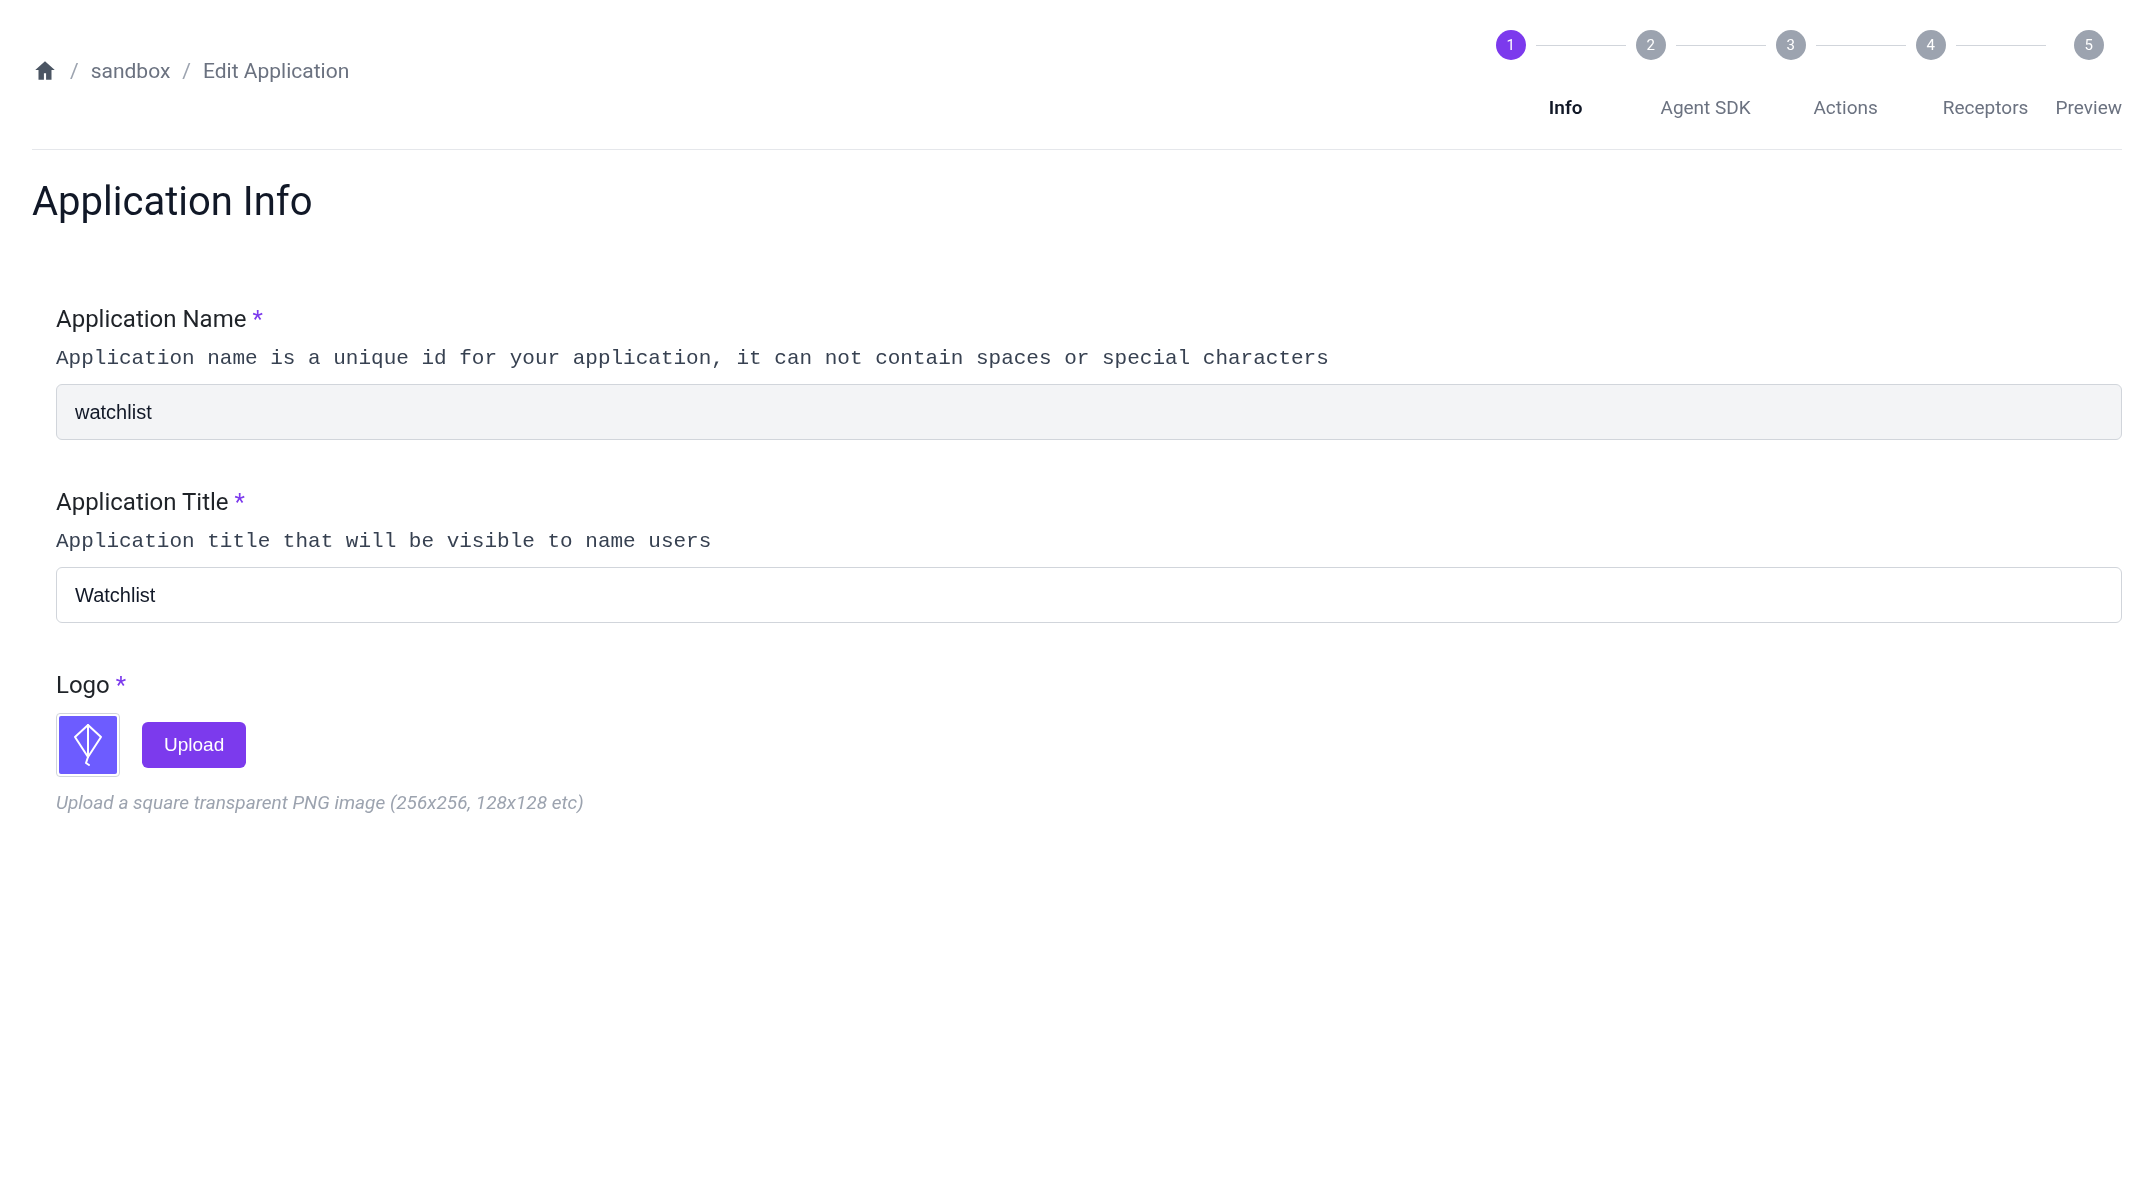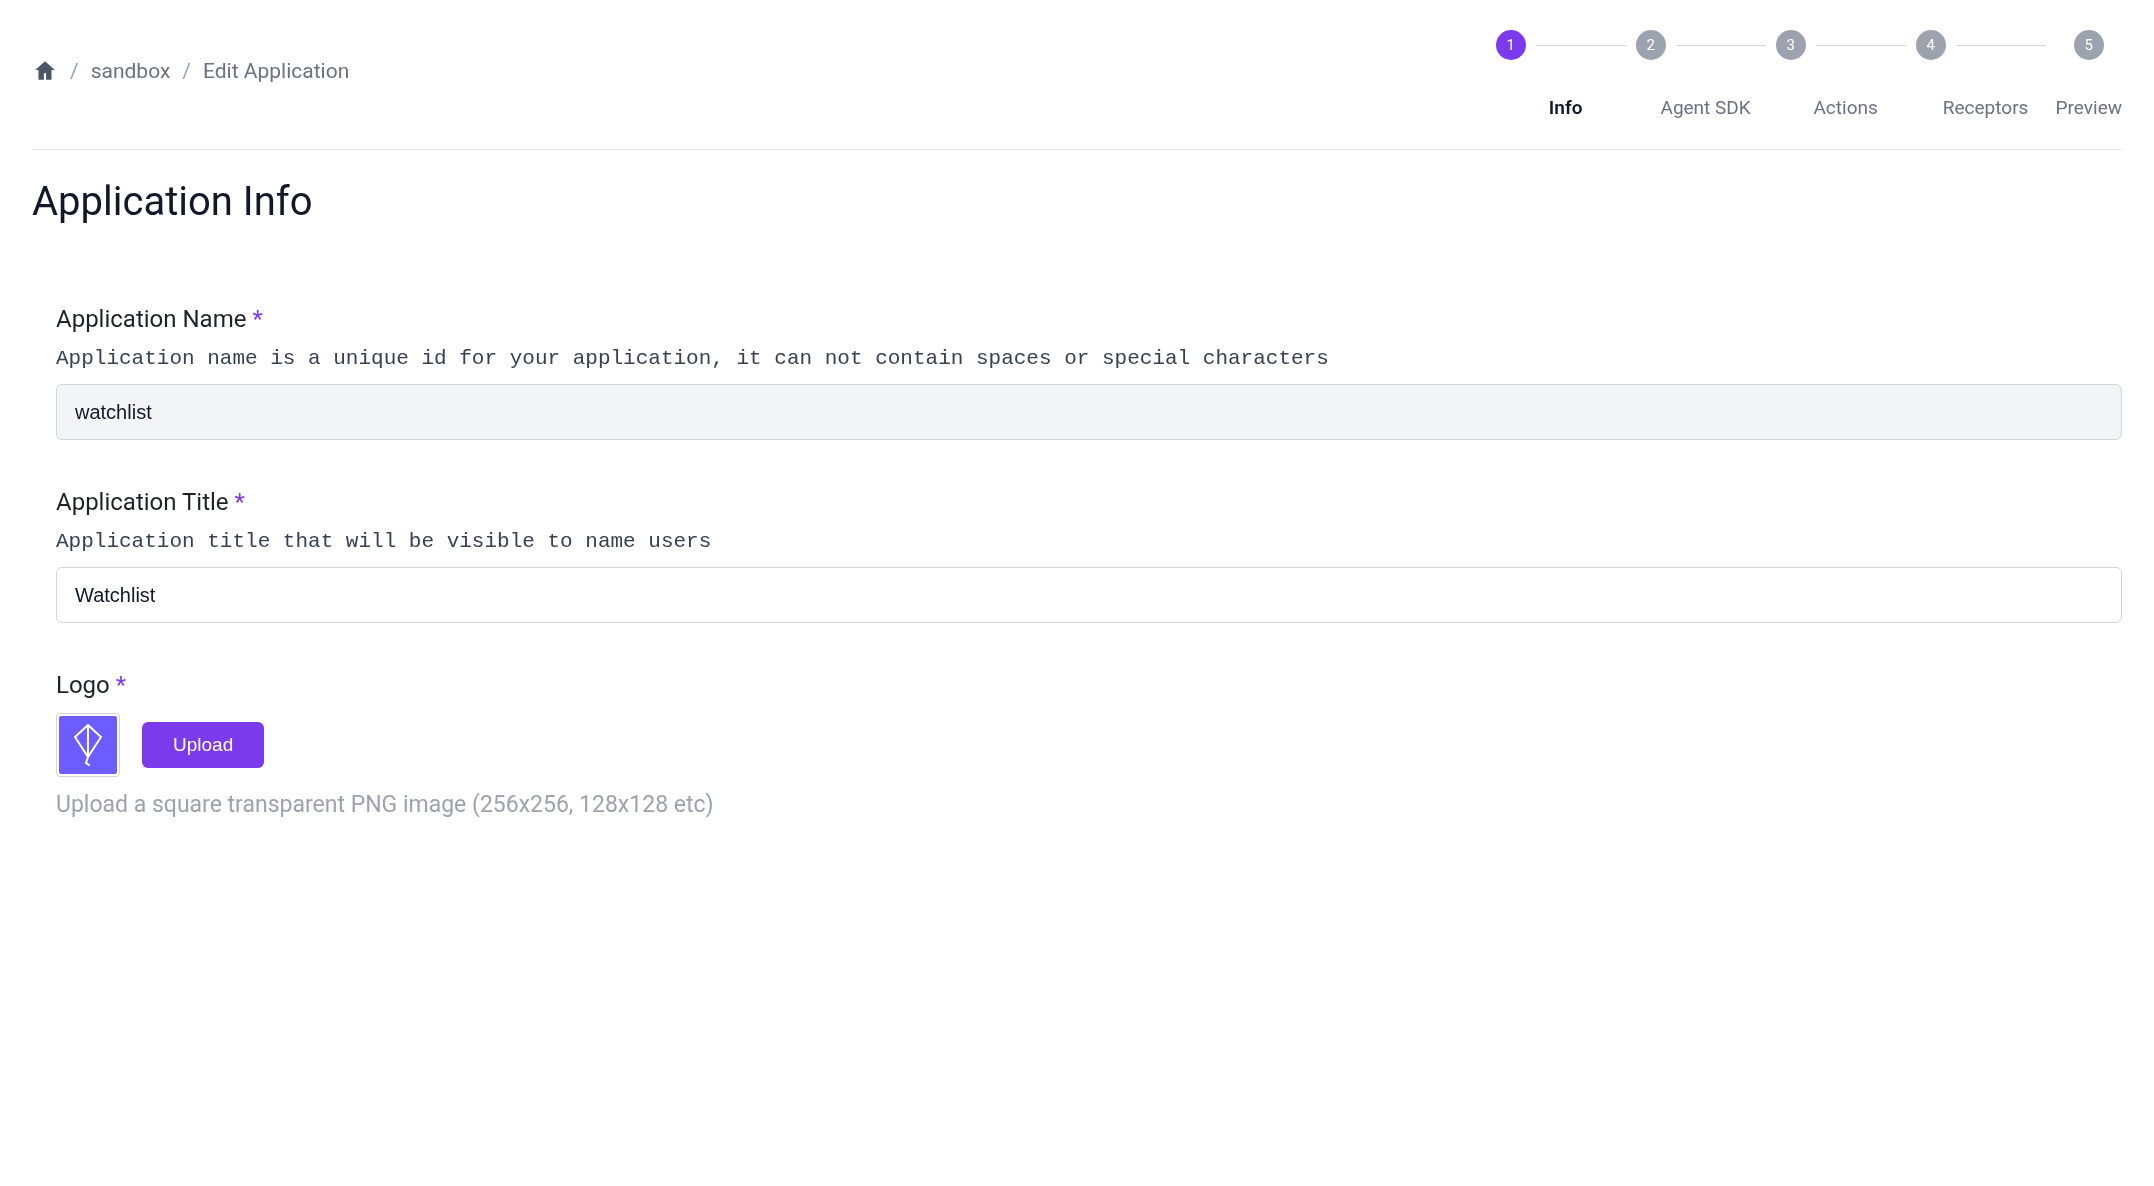--- a/index.html
+++ b/index.html
@@ -104,23 +104,24 @@
     .field-label .req {
       color: #7c3aed;
     }
     .field-help {
       font-size: 21px;
       color: #374151;
       margin-bottom: 14px;
       font-family: Liberation Mono, monospace;
     }
     .field-hint {
-      font-size: 23px;
+      font-size: 19px;
       color: #9ca3af;
       margin-top: 14px;
+      font-style: italic;
     }
     .text-input {
       width: 100%;
       height: 56px;
       padding: 16px 18px;
       font-size: 20px;
       border: 1px solid #d1d5db;
       border-radius: 6px;
       background: #fff;
       color: #111827;
@@ -151,21 +152,21 @@
       display:flex;
       align-items:center;
       justify-content:center;
       border-radius:2px;
     }
     .upload-btn {
       background: #7c3aed;
       color: #fff;
       border: none;
       border-radius: 6px;
-      padding: 12px 31px;
+      padding: 12px 22px;
       font-size: 19px;
       cursor: pointer;
     }
   </style>
 </head>
 <body>
 
 <div class="header-row">
 
   <nav class="breadcrumb">

